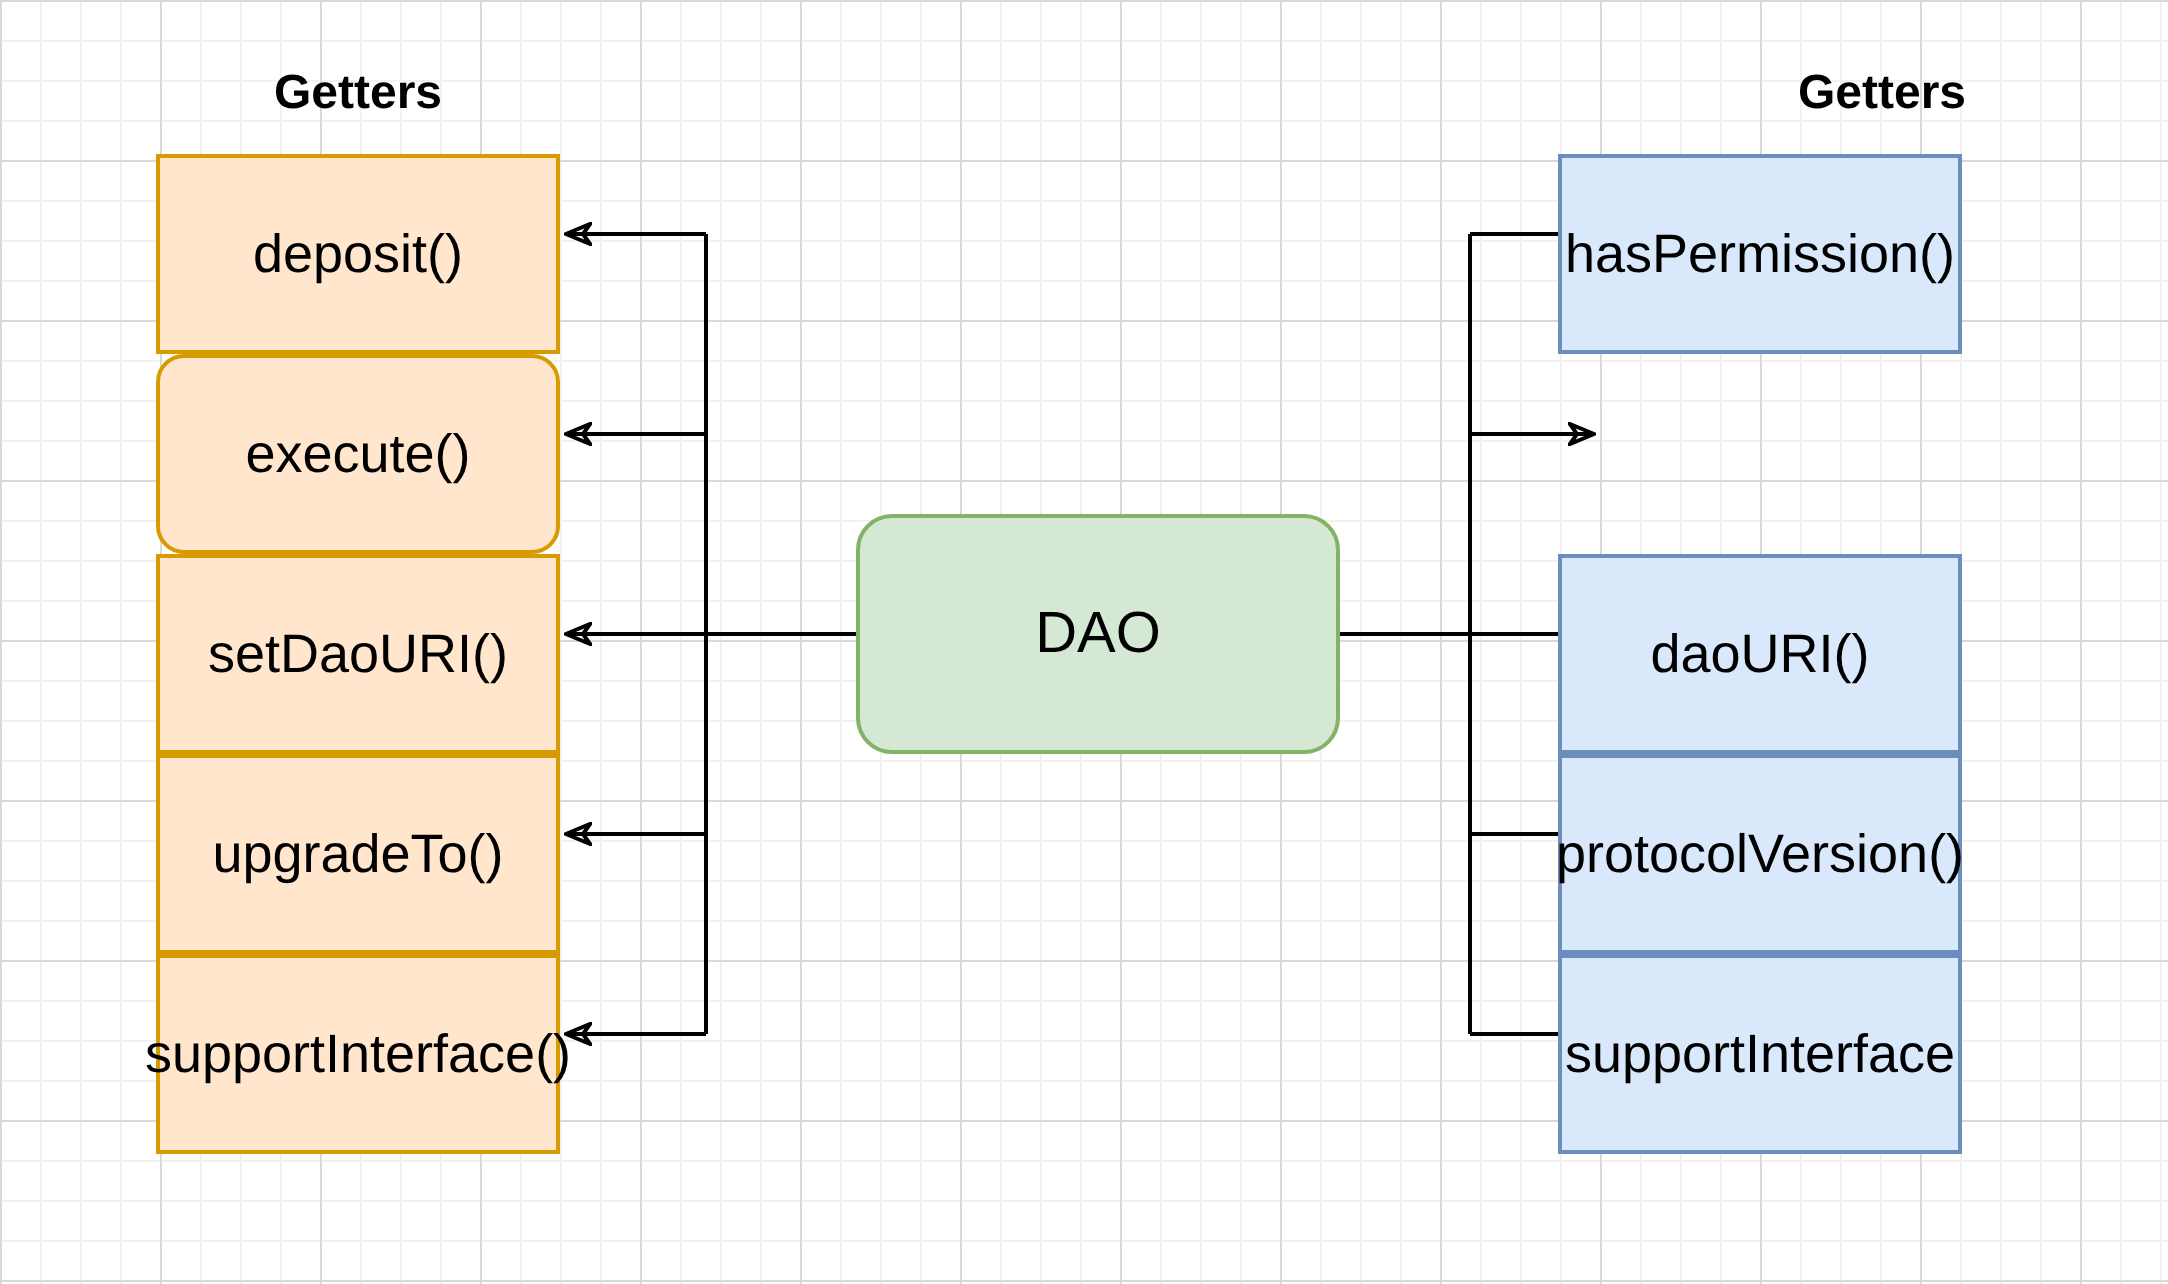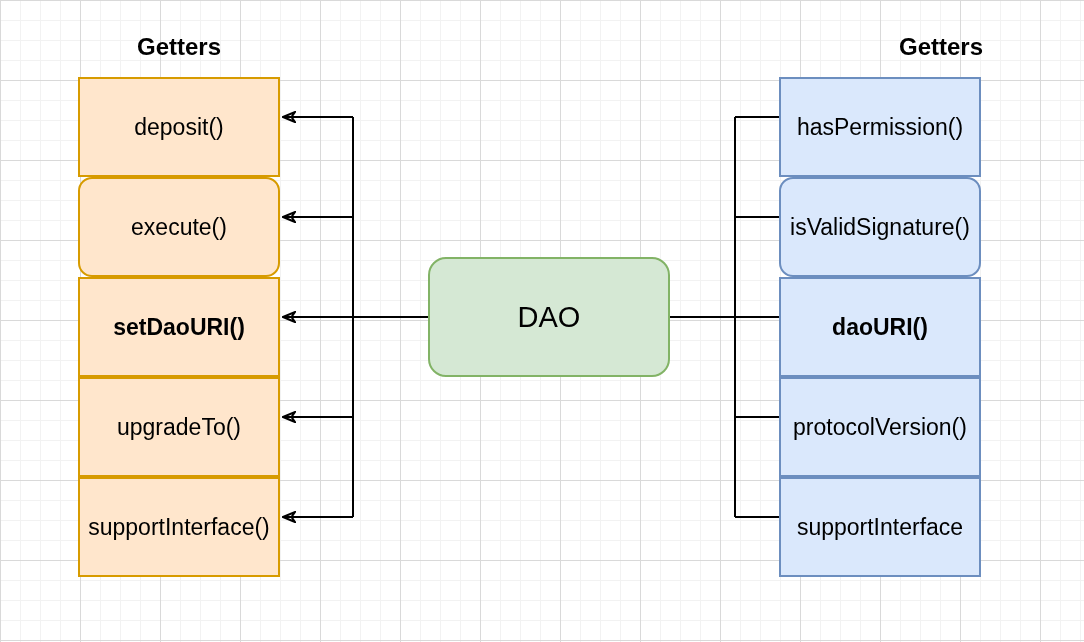--- a/index.html
+++ b/index.html
@@ -33,38 +33,38 @@
   }
   .node {
     position: absolute;
     width: 202px;
     height: 100px;
     box-sizing: border-box;
     border: 2px solid #000;
     display: flex;
     align-items: center;
     justify-content: center;
-    font-size: 23px;
+    font-size: 27px;
     color: #000000;
     text-align: center;
     white-space: nowrap;
   }
   .setter {
     left: 78px;
     background: var(--setter-fill, #ffe6cc);
     border-color: var(--setter-stroke, #d79b00);
   }
   .getter {
     left: 779px;
     background: var(--getter-fill, #dae8fc);
     border-color: var(--getter-stroke, #6c8ebf);
   }
   .row0 { top: 77px; }
   .row1 { top: 177px; border-radius: 14px; }
-  .row2 { top: 277px; font-weight: bold; }
+  .row2 { top: 277px; }
   .row3 { top: 377px; }
   .row4 { top: 477px; }
   .dao {
     position: absolute;
     left: 428px;
     top: 257px;
     width: 242px;
     height: 120px;
     box-sizing: border-box;
     background: var(--center-fill, #d5e8d4);
@@ -120,18 +120,17 @@
 
   <div class="node setter row0">deposit()</div>
   <div class="node setter row1">execute()</div>
   <div class="node setter row2">setDaoURI()</div>
   <div class="node setter row3">upgradeTo()</div>
   <div class="node setter row4">supportInterface()</div>
 
   <div class="dao">DAO</div>
 
   <div class="node getter row0">hasPermission()</div>
-  <div class="node getter row1">isValidSignature()</div>
   <div class="node getter row2">daoURI()</div>
   <div class="node getter row4">supportInterface</div>
   <div class="node getter row3">protocolVersion()</div>
 
 </div>
 
 </body></html>

